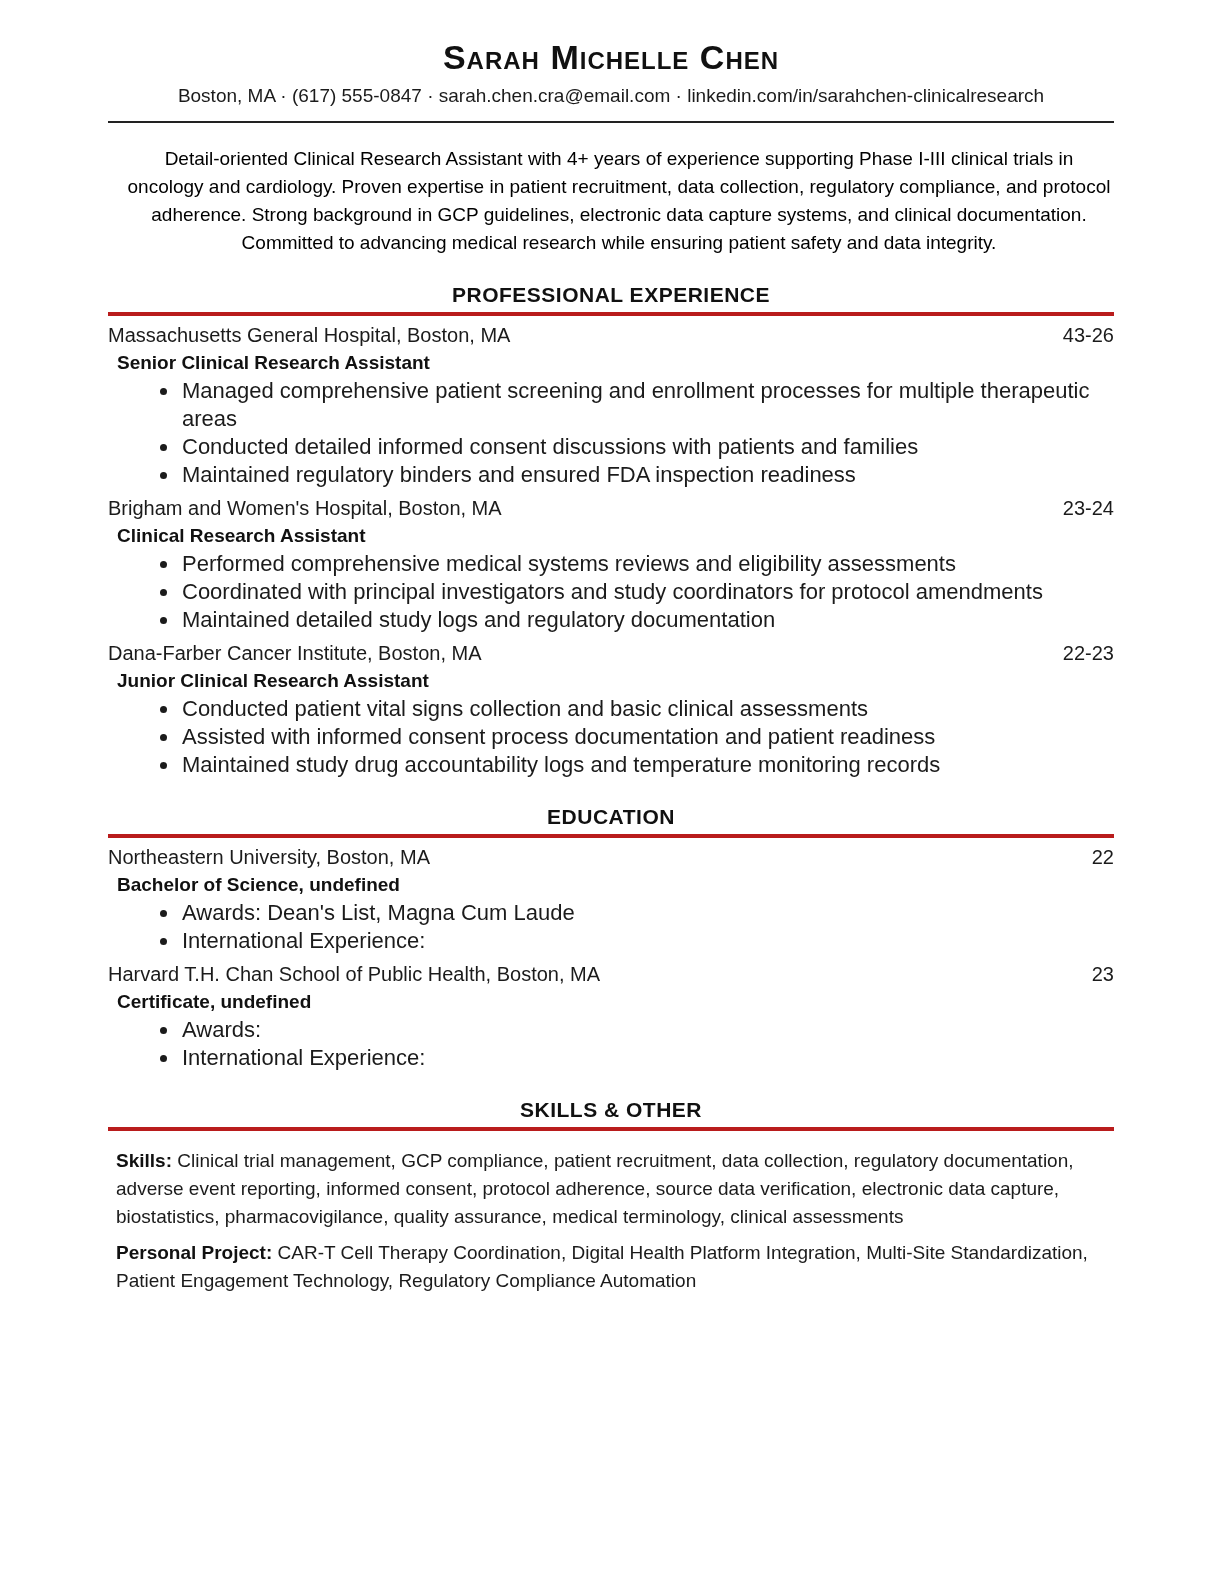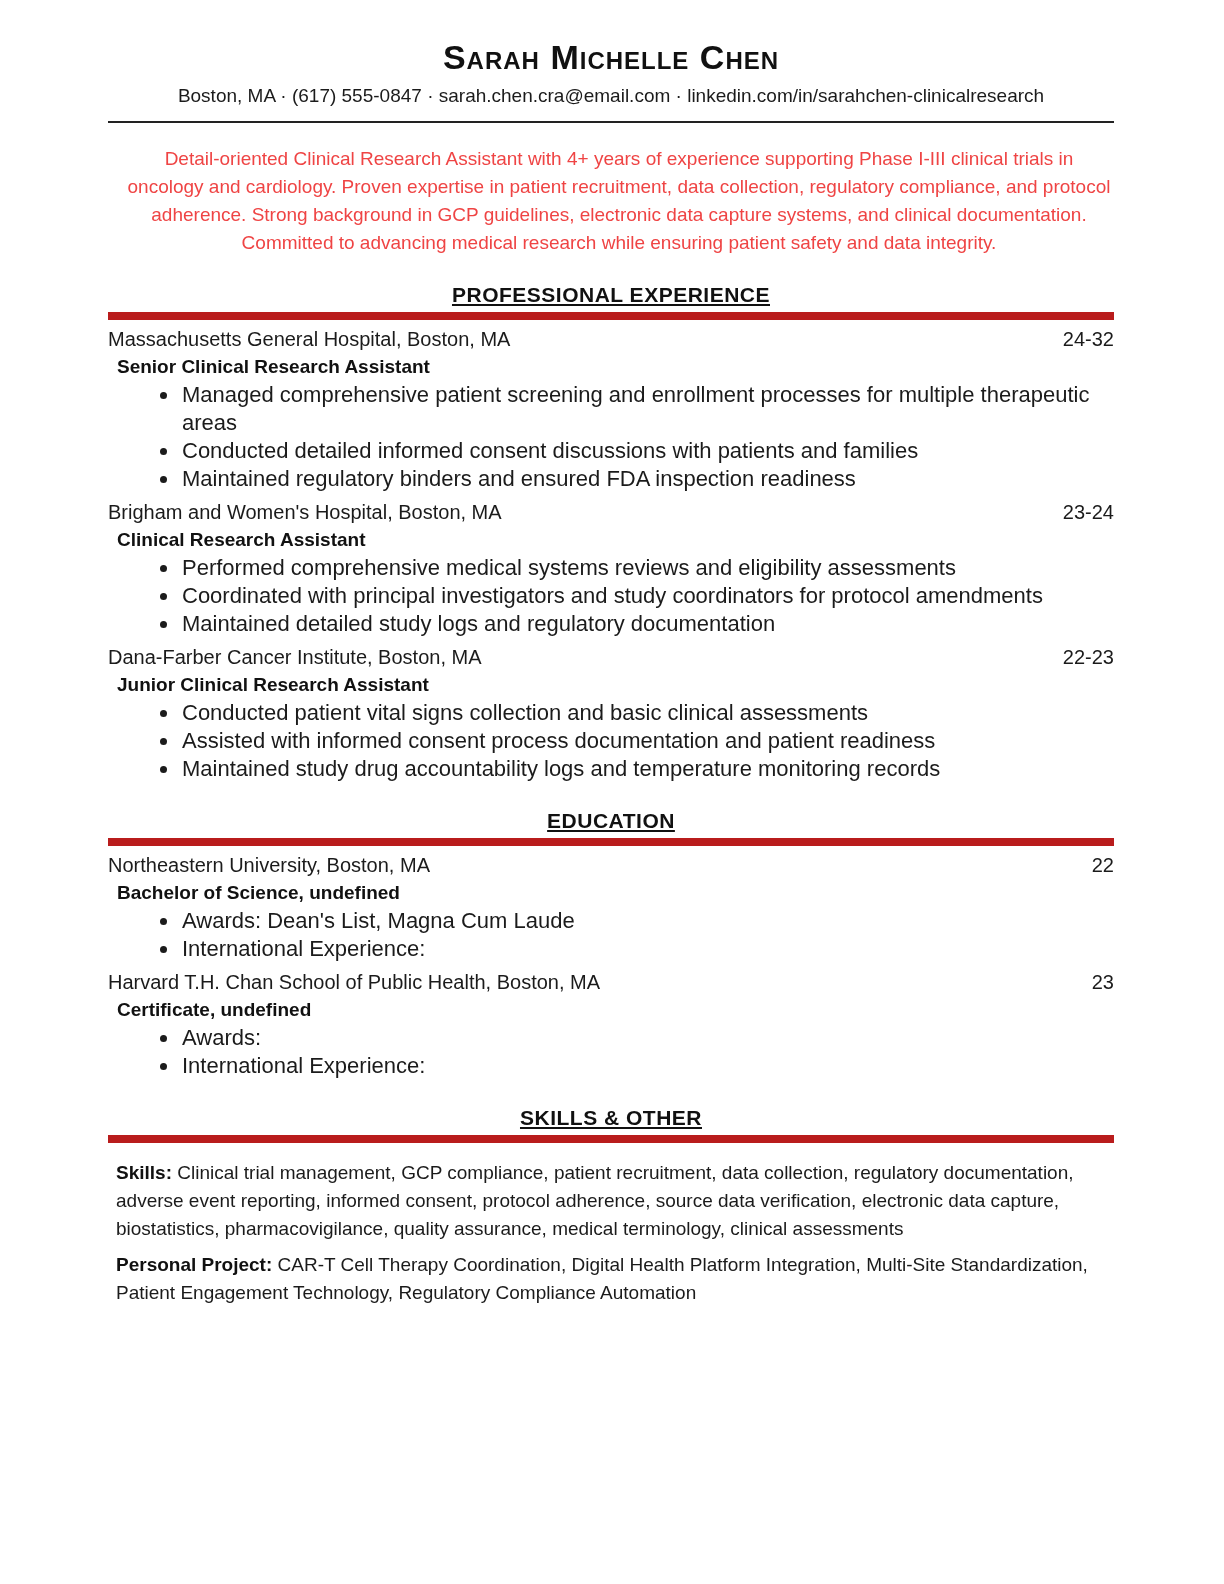--- a/index.html
+++ b/index.html
@@ -38,32 +38,31 @@
   .header-rule {
     border: none;
     border-top: 2px solid #222;
     margin: 12px 0 0 0;
   }
   .summary {
     margin: 22px 0 0 16px;
     font-size: 19px;
     line-height: 28px;
     text-align: center;
-    color: #ef4444;
+    color: #000000;
   }
   .section-heading {
     margin: 26px 0 0 0;
     padding-bottom: 5px;
-    border-bottom: 8px solid #b91c1c;
+    border-bottom: 4px solid #b91c1c;
     text-align: center;
     font-size: 21px;
     font-weight: 700;
     letter-spacing: 0.5px;
     color: #111;
-    text-decoration: underline;
   }
   .entry-head {
     display: flex;
     justify-content: space-between;
     align-items: baseline;
     font-size: 20px;
     line-height: 28px;
     margin-top: 5px;
   }
   .entry-org { text-align: right; }
@@ -110,21 +109,21 @@
   <hr class="header-rule">
 
   <p class="summary">Detail-oriented Clinical Research Assistant with 4+ years of experience supporting Phase I-III clinical trials in oncology and cardiology. Proven expertise in patient recruitment, data collection, regulatory compliance, and protocol adherence. Strong background in GCP guidelines, electronic data capture systems, and clinical documentation. Committed to advancing medical research while ensuring patient safety and data integrity.</p>
 
   <section>
     <h2 class="section-heading">PROFESSIONAL EXPERIENCE</h2>
 
     <div class="entry">
       <div class="entry-head">
         <span class="entry-org">Massachusetts General Hospital, Boston, MA</span>
-        <span class="entry-dates">24-32</span>
+        <span class="entry-dates">43-26</span>
       </div>
       <div class="entry-role">Senior Clinical Research Assistant</div>
       <ul class="bullet-list">
         <li>Managed comprehensive patient screening and enrollment processes for multiple therapeutic areas</li>
         <li>Conducted detailed informed consent discussions with patients and families</li>
         <li>Maintained regulatory binders and ensured FDA inspection readiness</li>
       </ul>
     </div>
 
     <div class="entry">

